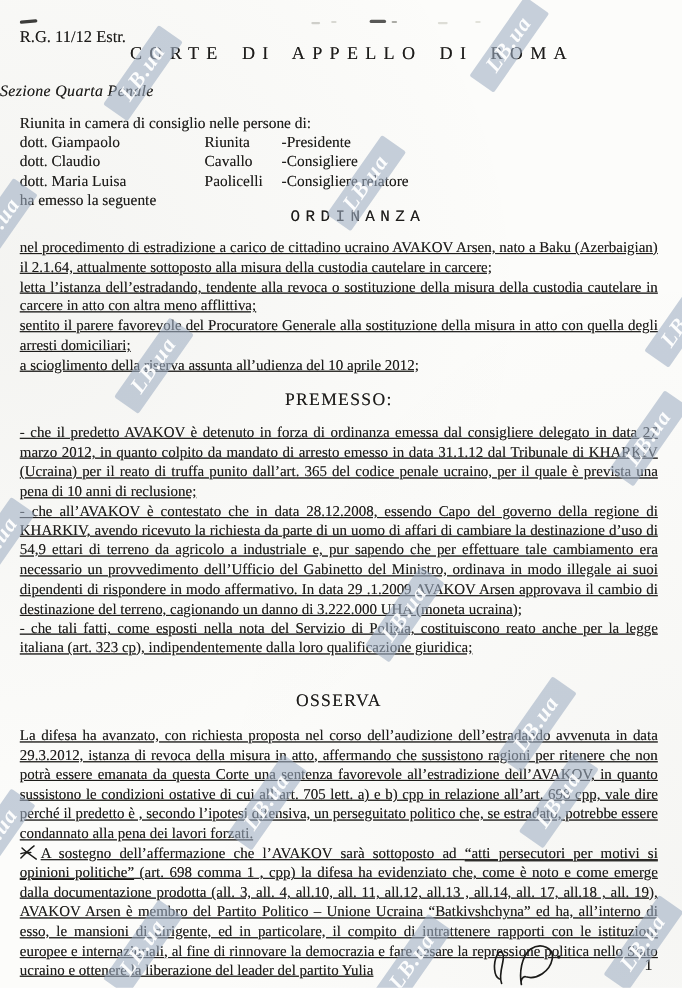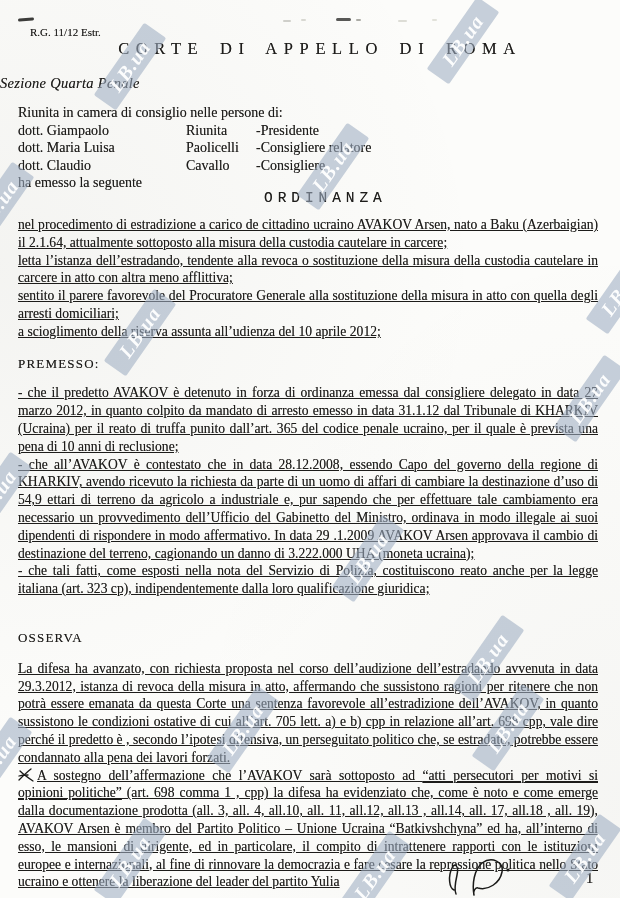--- a/index.html
+++ b/index.html
@@ -8,38 +8,38 @@
     background:#fcfcfa;
     background-image:
       radial-gradient(ellipse at 0% 30%, rgba(90,90,80,.05), transparent 55%),
       radial-gradient(ellipse at 100% 90%, rgba(90,90,80,.04), transparent 50%);
     font-family:"Liberation Serif", serif;
     color:#1d1c1a;
     text-shadow:0 0 .5px rgba(30,28,25,.55);
   }
 
   
-  .case-ref { position:absolute; left:30px; top:26px; font-size:11px; }
+  .case-ref { position:absolute; left:18px; top:26px; font-size:15px; }
   .court-title { position:absolute; left:0; right:0; top:39px; text-align:center;
     font-size:16.5px; letter-spacing:.40em; word-spacing:.30em; white-space:nowrap; padding-left:20px; }
   .court-section { position:absolute; left:0; right:0; top:75px; 
     font-style:italic; font-size:14.5px; letter-spacing:.02em; }
 
   .panel { position:absolute; left:18px; top:104px; font-size:14px; line-height:17.5px; }
   .judge-row { display:flex; }
   .j-first { width:168px; }
   .j-last  { width:70px; }
 
   .order-title { position:absolute; left:264px; top:190px; font-size:14.5px; letter-spacing:.34em;font-family:Liberation Mono, monospace; }
 
   
   .body-text { position:absolute; left:18px; top:216px; width:580px;
     font-size:13.6px; line-height:17.8px; text-align:justify; }
   .para { margin:0;text-decoration:underline; }
-  .sec-heading { letter-spacing:1.2px; margin:14px 0 12px; font-size:13px; }
+  .sec-heading { text-align:center; letter-spacing:1.2px; margin:14px 0 12px; font-size:16px; }
   .sec-heading.osserva-h { margin:31px 0 13px; }
   .underlined { text-decoration:underline; text-underline-offset:2px; text-decoration-thickness:1.3px; }
   .hand-mark svg { vertical-align:-2px; margin-right:3px; }
 
   
   .wm { position:absolute; width:88px; height:27px; transform:rotate(-55deg);
     background:rgba(159,174,194,.58); color:rgba(255,255,255,.95);
     font-family:"Liberation Serif", serif; font-style:italic; font-weight:bold;
     font-size:20px; line-height:27px; text-align:center; letter-spacing:1px;
     border-radius:2px; z-index:6; text-shadow:none; }
@@ -76,28 +76,28 @@
   <div class="court-section">Sezione Quarta Penale</div>
 
   <div class="panel">
     <div class="panel-intro">Riunita in camera di consiglio nelle persone di:</div>
     <div class="judge-row">
       <span class="j-first">dott. Giampaolo</span>
       <span class="j-last">Riunita</span>
       <span class="j-role">-Presidente</span>
     </div>
     <div class="judge-row">
+      <span class="j-first">dott. Claudio</span>
+      <span class="j-last">Cavallo</span>
+      <span class="j-role">-Consigliere</span>
+    </div>
+    <div class="judge-row">
       <span class="j-first">dott. Maria Luisa</span>
       <span class="j-last">Paolicelli</span>
       <span class="j-role">-Consigliere relatore</span>
-    </div>
-    <div class="judge-row">
-      <span class="j-first">dott. Claudio</span>
-      <span class="j-last">Cavallo</span>
-      <span class="j-role">-Consigliere</span>
     </div>
     <div class="issuance">ha emesso la seguente</div>
   </div>
 
   <div class="order-title">ORDINANZA</div>
 
   <div class="body-text">
     <p class="para">nel procedimento di estradizione a carico de cittadino ucraino AVAKOV Arsen, nato a Baku (Azerbaigian) il 2.1.64,  attualmente sottoposto alla misura della custodia cautelare in carcere;</p>
     <p class="para">letta l’istanza  dell’estradando, tendente  alla revoca o sostituzione della misura della custodia cautelare in carcere  in atto  con altra meno afflittiva;</p>
     <p class="para">sentito il parere favorevole del Procuratore Generale alla sostituzione della misura in atto con quella degli arresti domiciliari;</p>

